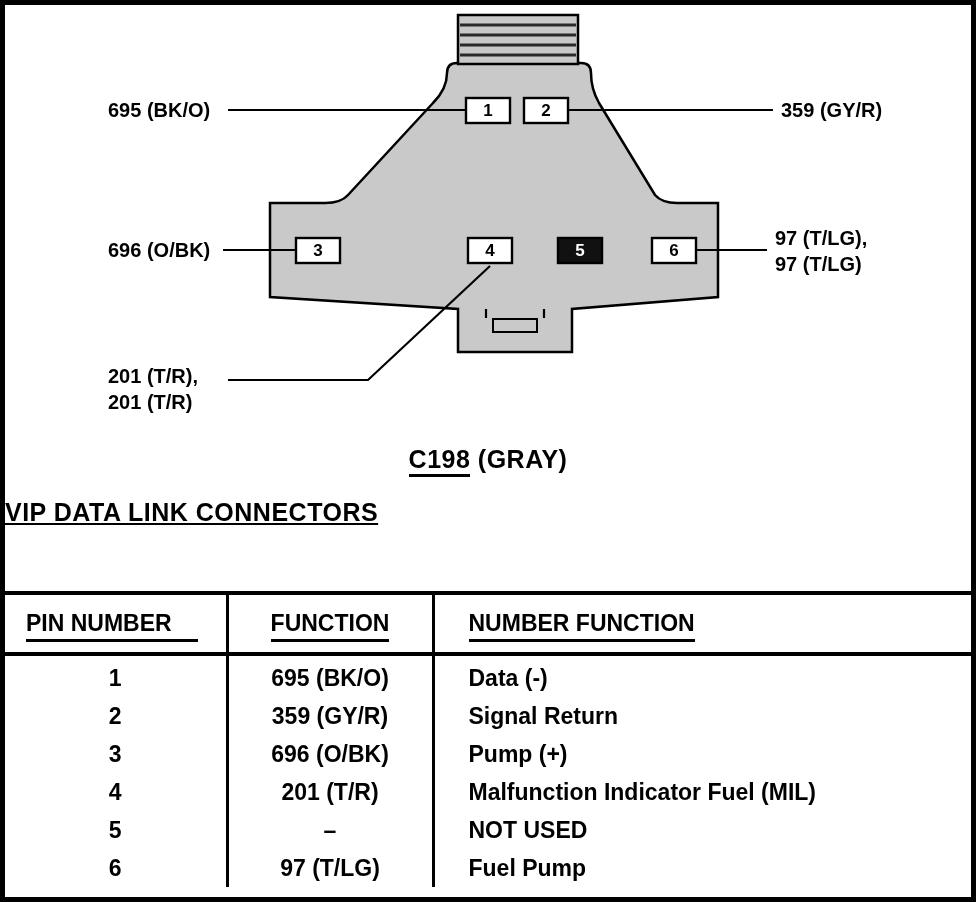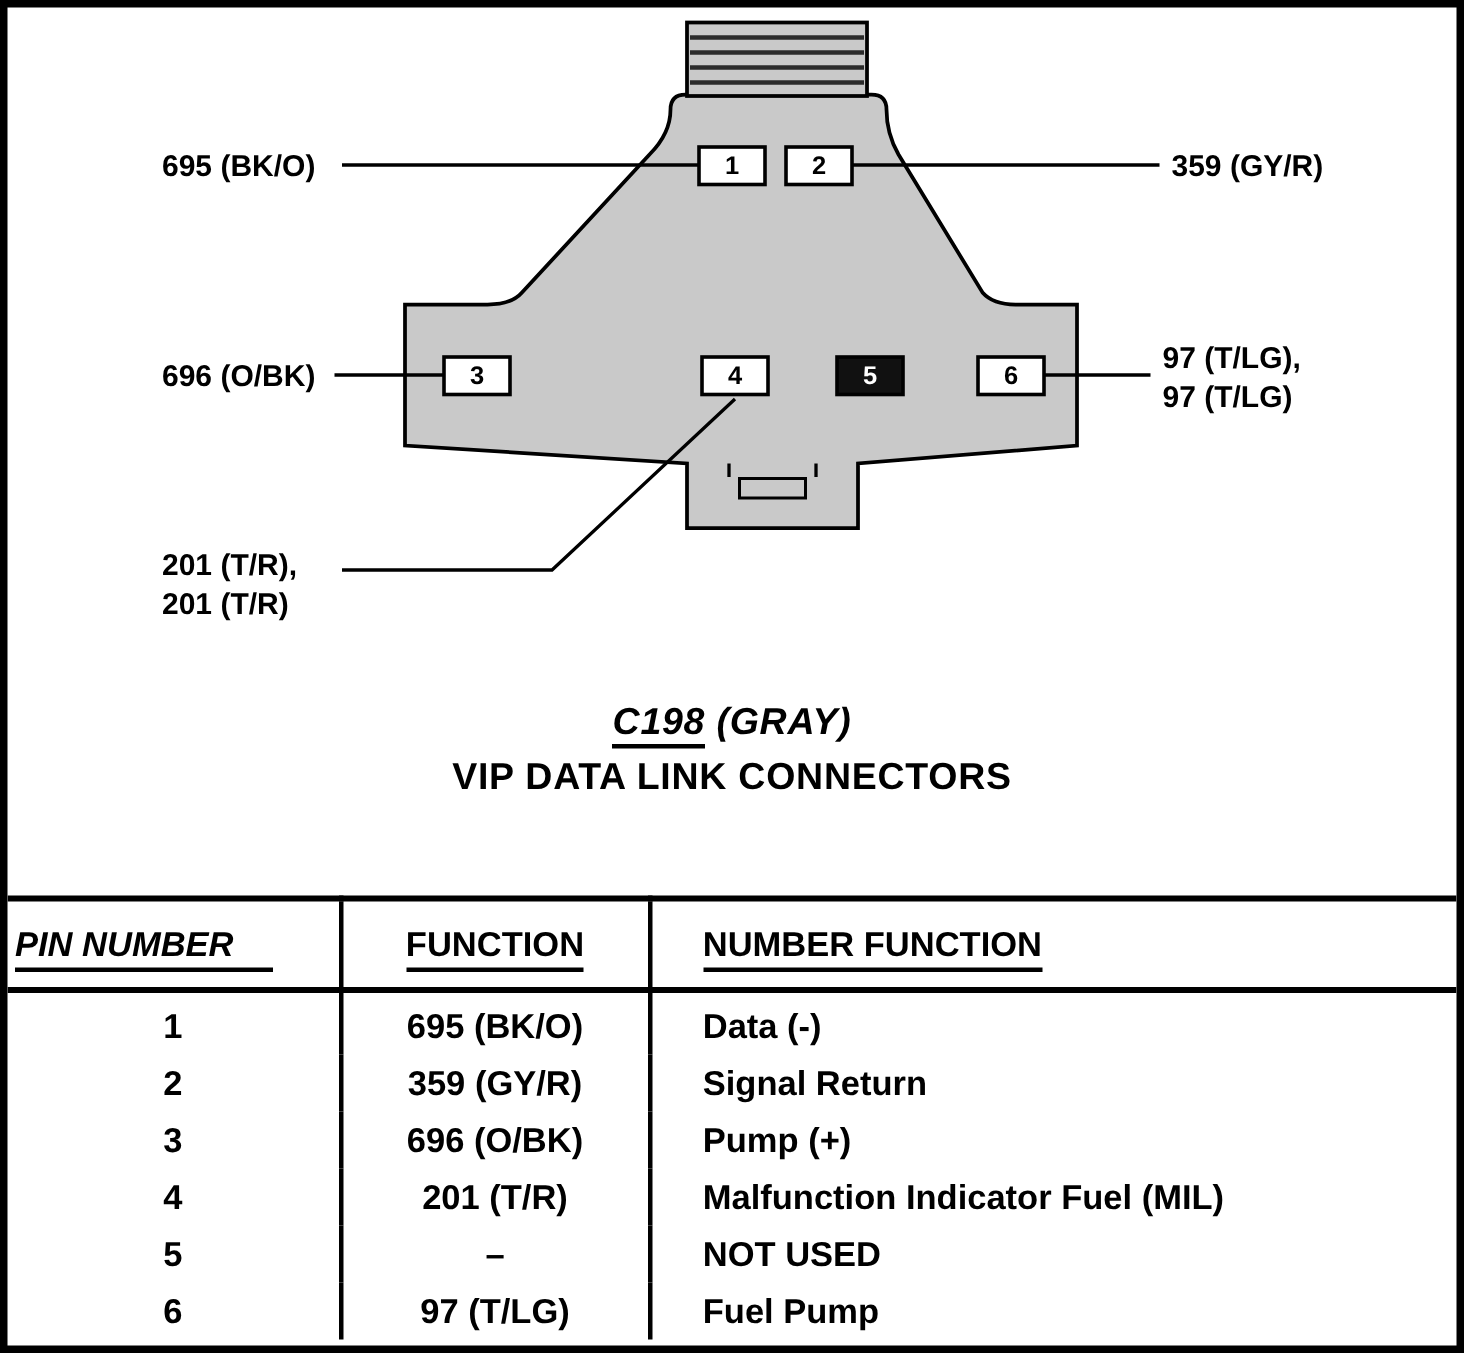--- a/index.html
+++ b/index.html
@@ -20,35 +20,35 @@
   .body-shape { stroke: #000; stroke-width: 2.5; }
   .rib { stroke: #2a2a2a; stroke-width: 3; }
   .lead { stroke: #000; stroke-width: 2.2; fill: none; }
   .pinbox { fill: #fff; stroke: #000; stroke-width: 2.4; }
   .pinbox-dark { stroke: #000; stroke-width: 2.4; }
   .pin-num { font-size: 17px; text-anchor: middle; }
   .pin-num-light { font-size: 17px; text-anchor: middle; fill: #fff !important; }
   .wire-label { font-size: 20px; }
   .small-rect { fill: none; stroke: #000; stroke-width: 2; }
 
-  .connector-title { text-align: center; font-size: 25px; font-weight: 700; margin-top: 22px; letter-spacing: .5px; font-style: italic; }
+  .connector-title { text-align: center; font-size: 25px; font-weight: 700; letter-spacing: .5px; }
   .underlined { border-bottom: 3px solid #000; padding-bottom: 1px; }
-  .diagram-title { text-align: center; font-size: 25px; font-weight: 700; margin-top: 8px; letter-spacing: .5px; }
+  .diagram-title { font-size: 25px; font-weight: 700; margin-top: 24px; letter-spacing: .5px; text-decoration: underline; }
 
   table.pin-table {
     width: 100%;
     border-collapse: collapse;
     table-layout: fixed;
     margin-top: 64px;
     border-top: 4px solid #000;
   }
   .pin-table th, .pin-table td { font-size: 23px; font-weight: 700; }
   .pin-table thead tr { border-bottom: 4px solid #000; }
   .pin-table th { height: 55px; vertical-align: middle; }
-  .th-pin { text-align: left; padding-left: 5px; font-style: italic; }
+  .th-pin { text-align: left; padding-left: 21px; }
   .th-circuit { text-align: center; }
   .th-function { text-align: left; padding-left: 34px; }
   .hdr-underline { border-bottom: 3px solid #000; padding-bottom: 3px; }
   .th-pin .hdr-underline { padding-right: 26px; }
   .v-left { border-left: 3px solid #000; }
   .v-right { border-right: 3px solid #000; }
   .pin-table td { height: 36px; vertical-align: middle; }
   .pin-table tbody tr:first-child td { padding-top: 4px; }
   .td-pin { text-align: center; }
   .td-circuit { text-align: center; }

